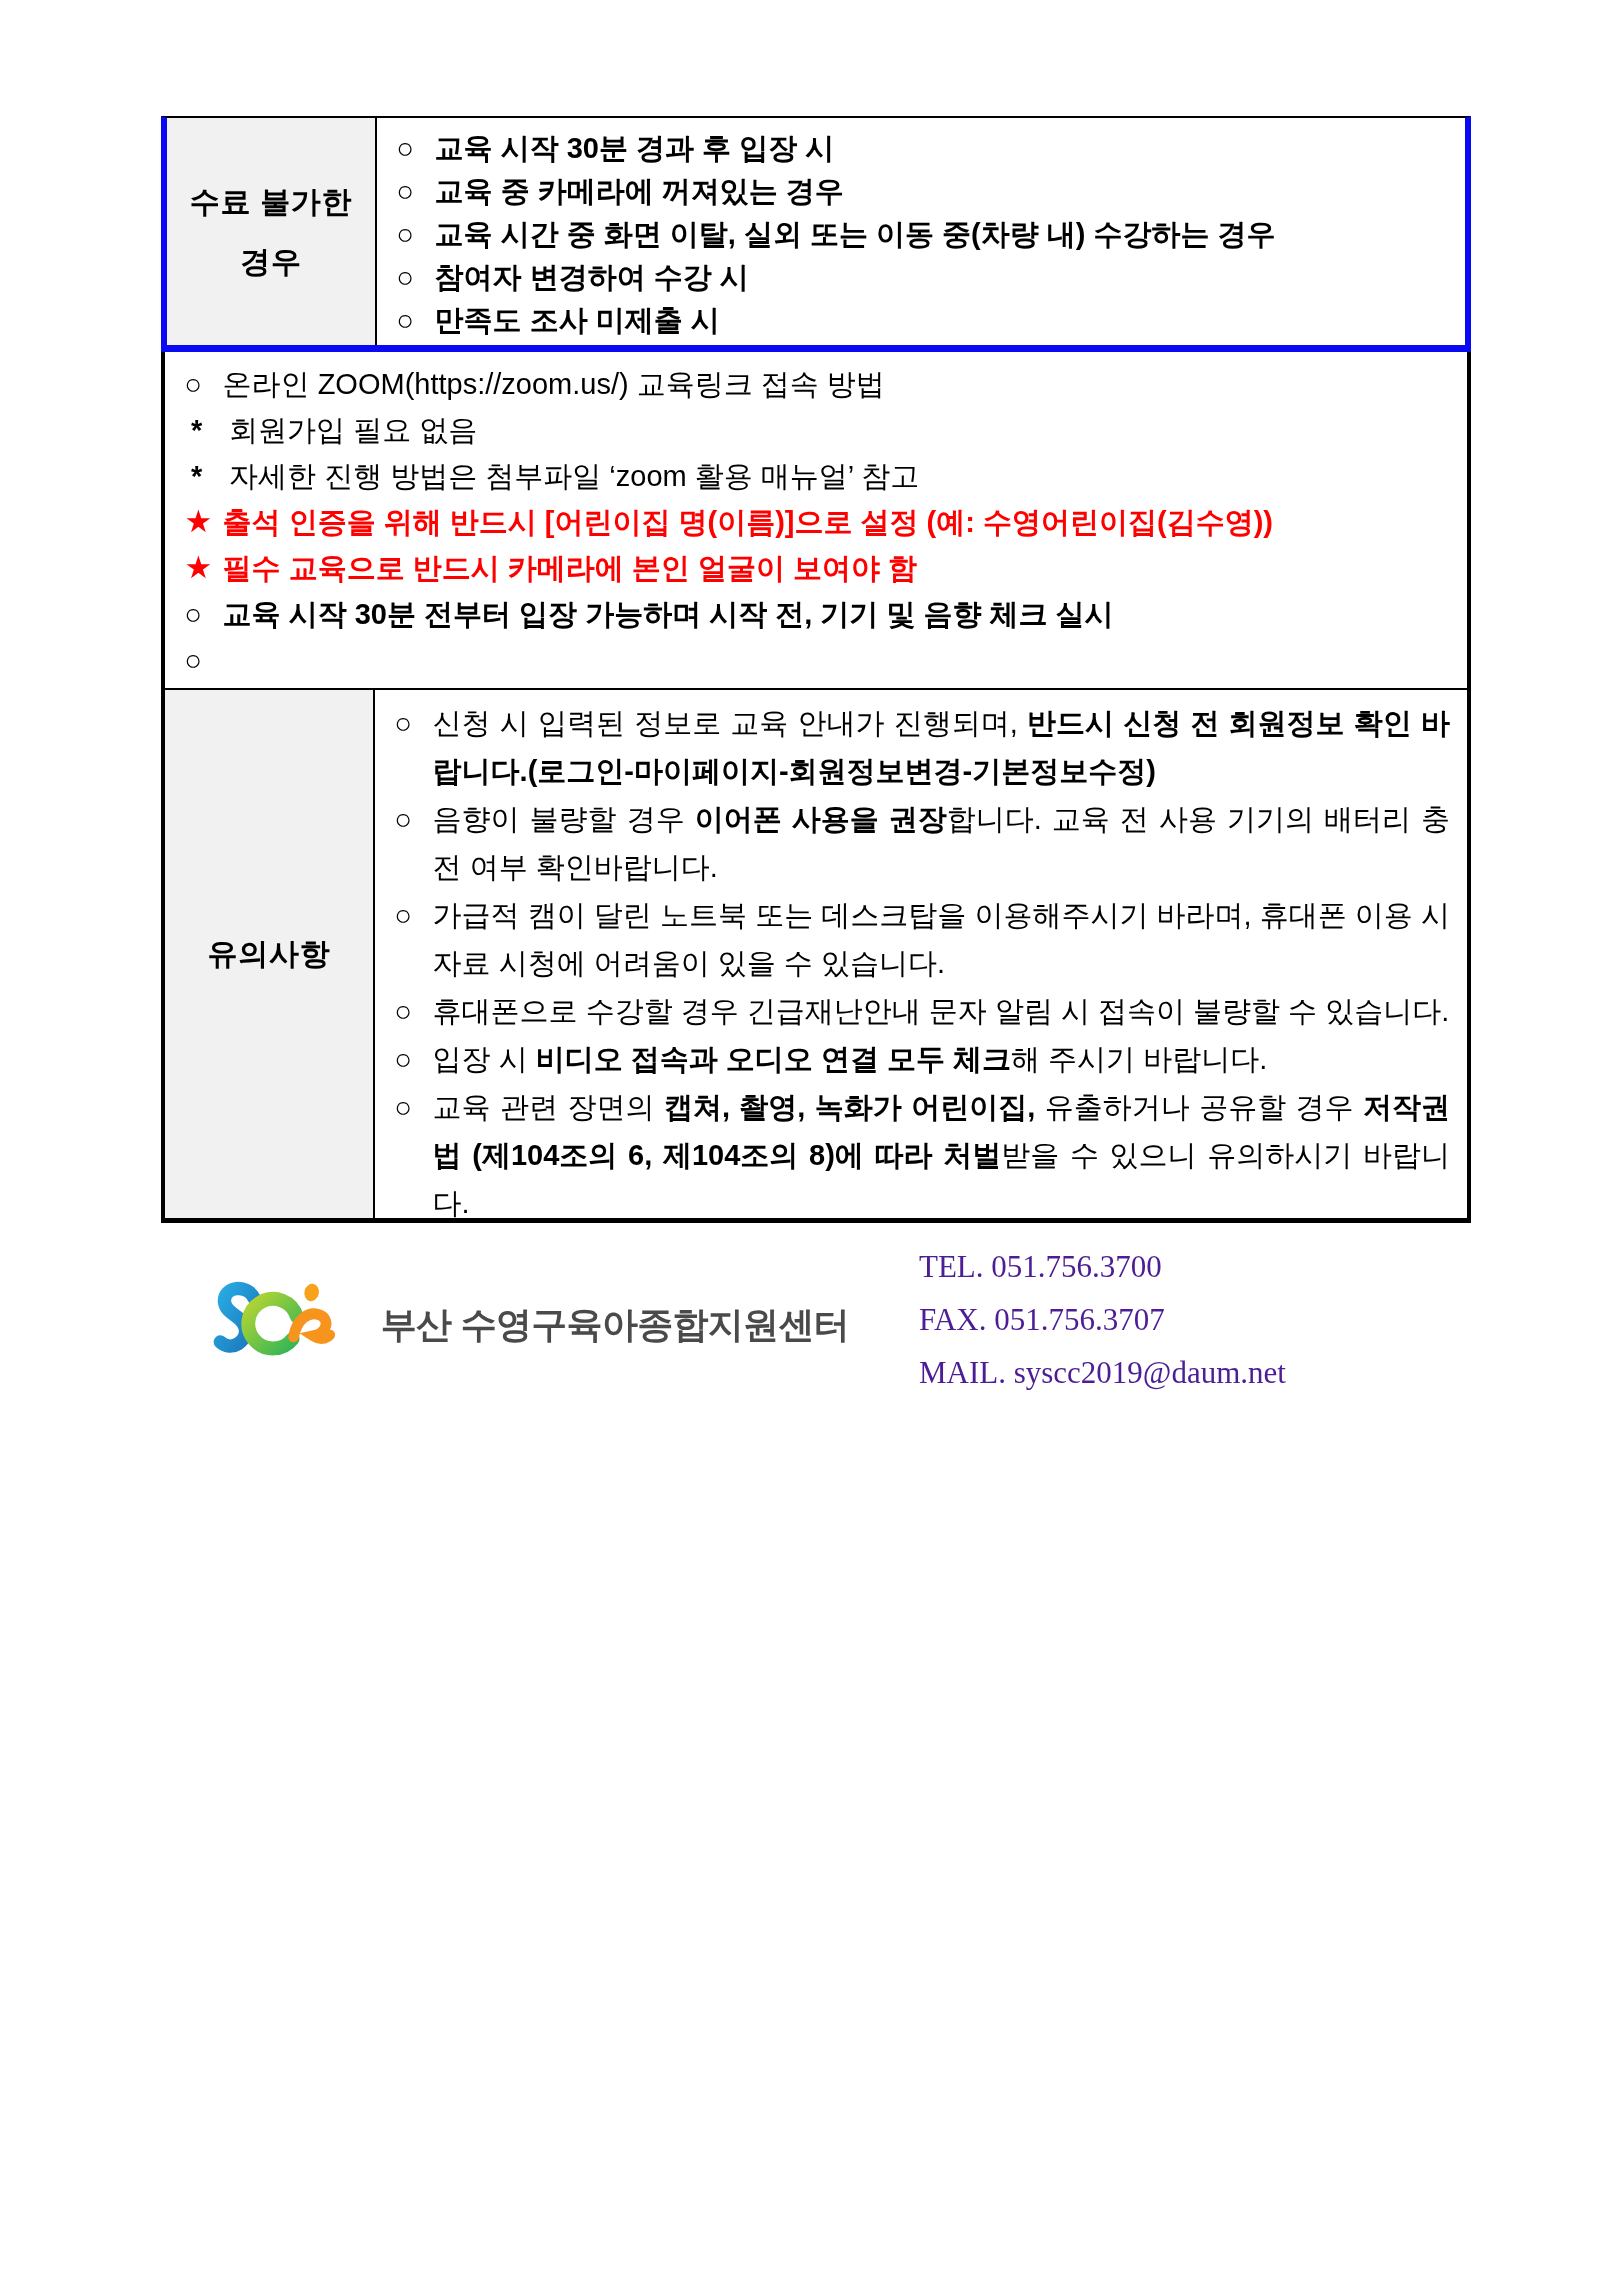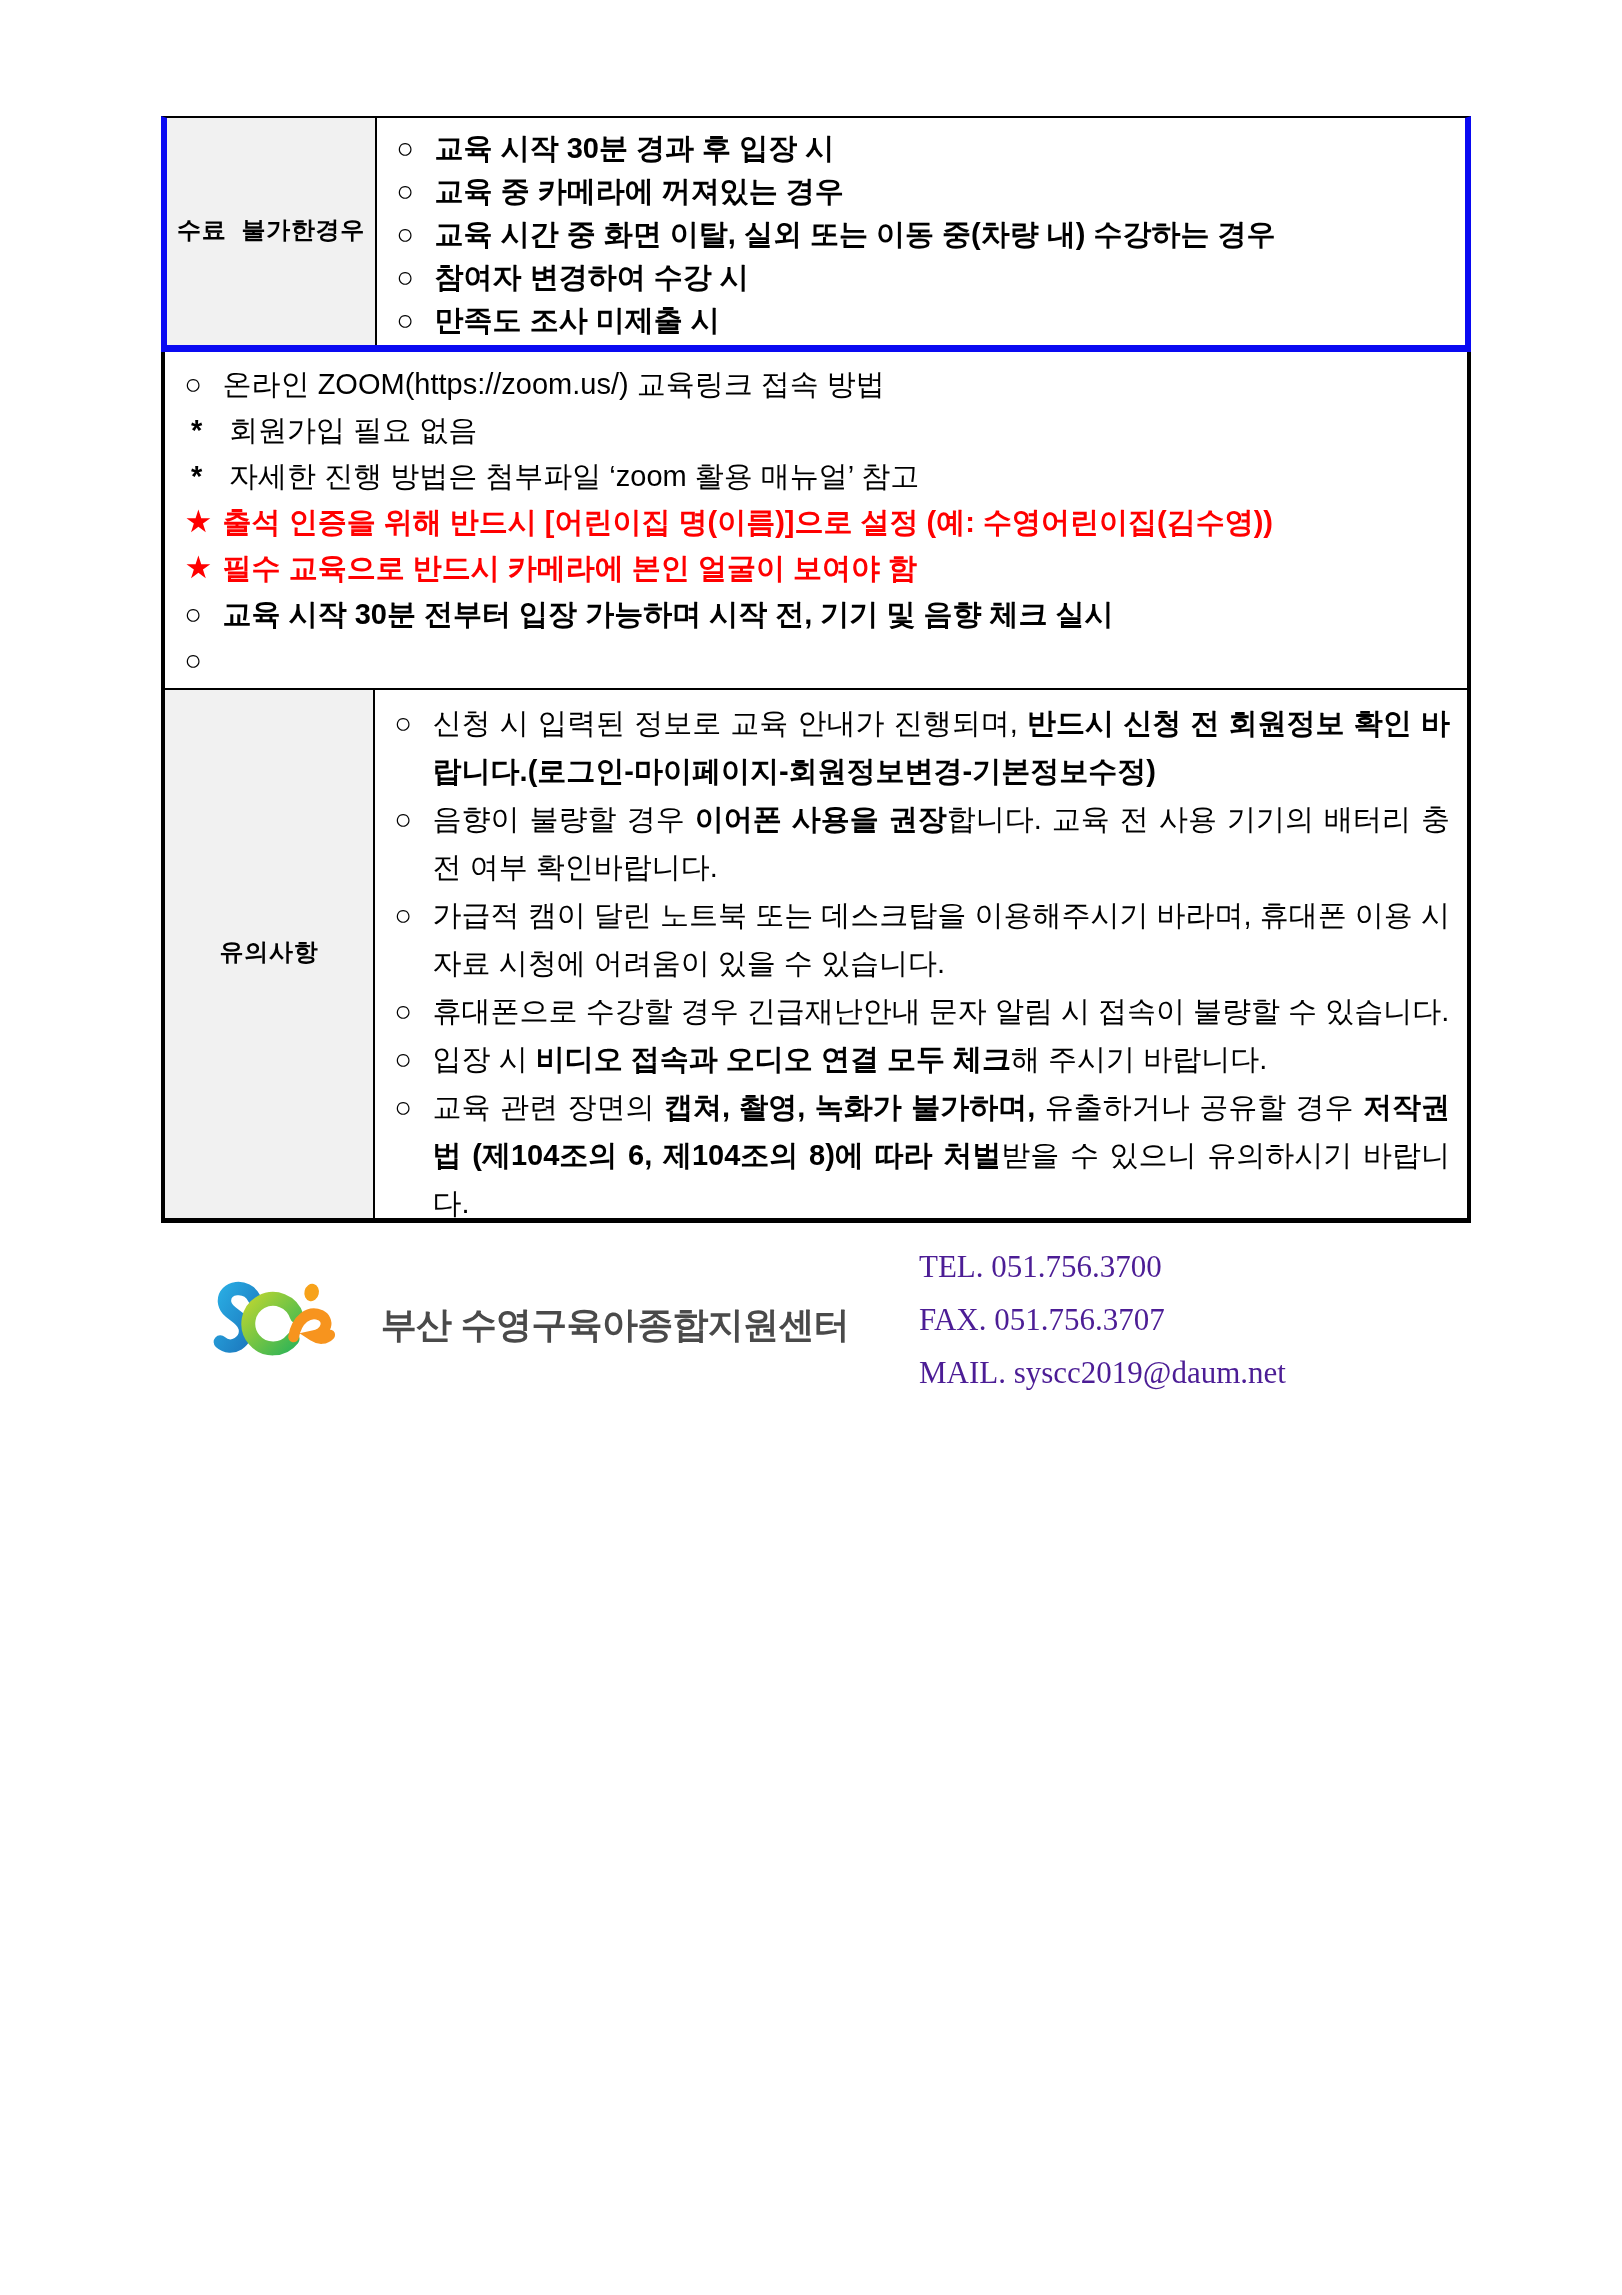--- a/index.html
+++ b/index.html
@@ -34,25 +34,24 @@
     height:535px;
     border-top:2px solid #000;
     border-left:4.6px solid #000;
     border-right:4.6px solid #000;
     border-bottom:5.2px solid #000;
   }
   .hcell{
     flex:0 0 208px;width:208px;
     background:var(--header_cell_bg);
     border-right:2px solid #000;
-    display:flex;justify-content:center;align-items:center;
-    font-weight:bold;font-size:24px;line-height:60px;
+    display:flex;flex-direction:column;justify-content:center;align-items:center;
+    font-weight:bold;font-size:30px;line-height:60px;
     text-align:center;letter-spacing:0.7px;
     overflow:hidden;
-    font-family:Liberation Mono, monospace;
   }
   .ccell{
     flex:1 1 auto;
     padding:9.2px 17px 0 19.6px;
     overflow:hidden;
   }
   .item{display:flex;align-items:flex-start;font-size:29px;}
   .trow:nth-child(1) .item{line-height:43px;}
   .trow:nth-child(2) .item{line-height:46px;}
   .trow:nth-child(3) .item{line-height:48px;}
@@ -169,21 +168,21 @@
           <div class="item">
             <span class="mk b">○</span>
             <span class="tx"><span>휴대폰으로 수강할 경우 긴급재난안내 문자 알림 시 접속이 불량할 수 있습니다.</span></span>
           </div>
           <div class="item">
             <span class="mk b">○</span>
             <span class="tx"><span>입장 시 </span><span class="b">비디오 접속과 오디오 연결 모두 체크</span><span>해 주시기 바랍니다.</span></span>
           </div>
           <div class="item">
             <span class="mk b">○</span>
-            <span class="tx"><span>교육 관련 장면의 </span><span class="b">캡쳐, 촬영, 녹화가 불가하며,</span><span> 유출하거나 공유할 경우 </span><span class="b">저작권법 (제104조의 6, 제104조의 8)에 따라 처벌</span><span>받을 수 있으니 유의하시기 바랍니다.</span></span>
+            <span class="tx"><span>교육 관련 장면의 </span><span class="b">캡쳐, 촬영, 녹화가 어린이집,</span><span> 유출하거나 공유할 경우 </span><span class="b">저작권법 (제104조의 6, 제104조의 8)에 따라 처벌</span><span>받을 수 있으니 유의하시기 바랍니다.</span></span>
           </div>
         </div>
       </div>
     </div>
 
   <div class="footer">
     <div class="logo-row">
       <svg class="logo-mark" viewBox="0 0 250 190" aria-hidden="true">
         <defs>
           <linearGradient id="lg-green" x1="0" y1="0" x2="1" y2="1">

